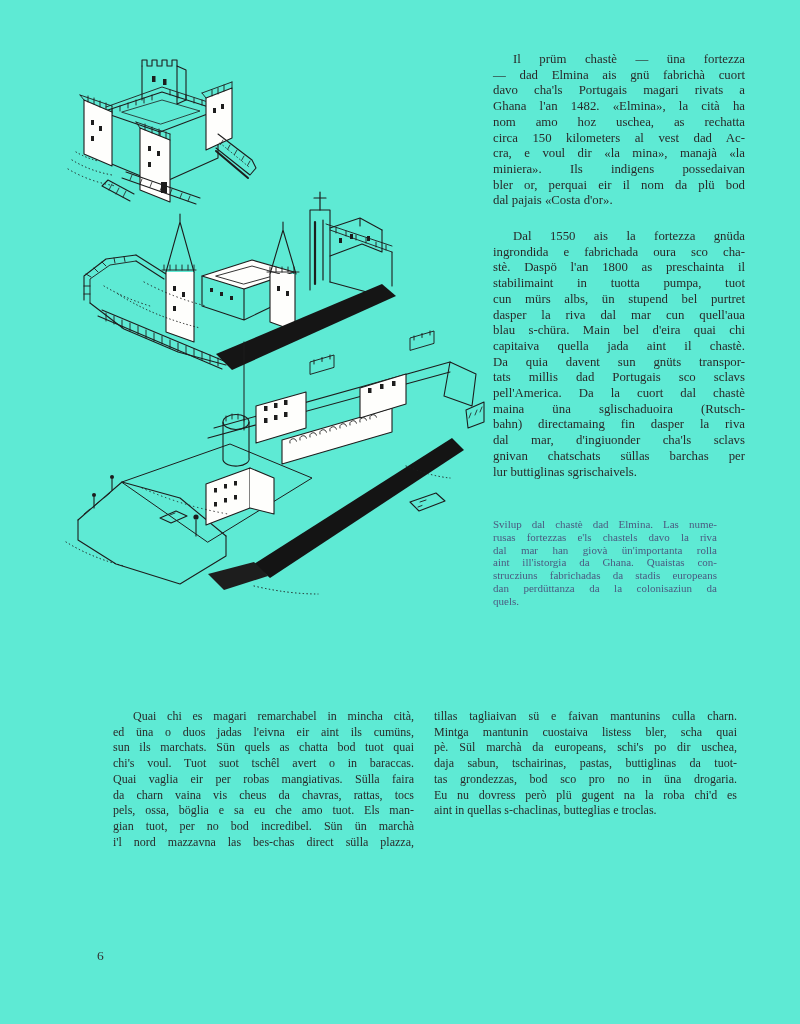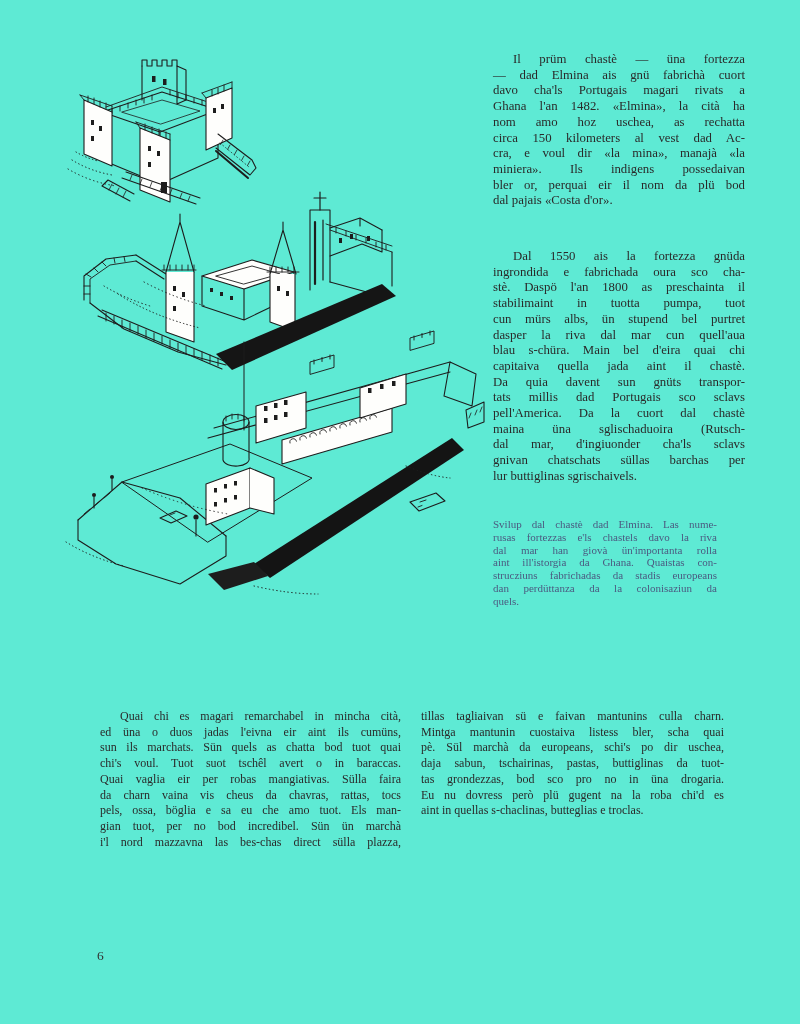--- a/index.html
+++ b/index.html
@@ -5,30 +5,30 @@
   html,body { margin:0; padding:0; background:#ffffff; }
   .page {
     position:relative; width:800px; height:1024px;
     background:#5eead4; overflow:hidden;
     font-family:"Liberation Serif","DejaVu Serif",serif;
     color:#2a2a2a;
   }
   .illus { position:absolute; }
   .right-col { position:absolute; left:493px; top:52px; width:252px; font-size:12.8px; line-height:15.7px; }
   .para { margin:0; }
-  .para2 { margin-top:40px; }
+  .para2 { margin-top:20px; }
   .caption {
     position:absolute; left:493px; top:518px; width:224px;
     font-size:11px; line-height:12.8px; color:#4b5a80;
   }
   .tline { text-align:justify; text-align-last:justify; white-space:normal; }
   .tline.tlast { text-align-last:auto; }
   [data-indent-first="true"] .tline:first-child { text-indent:20px; }
   .bottom-cols { position:absolute; left:100px; top:709px; width:624px; }
-  .bcol { position:absolute; top:0; font-size:12px; line-height:15.7px; }
+  .bcol { position:absolute; top:0; font-size:12px; line-height:15.7px;margin-left:13px; }
   .bcol-left { left:0; width:301px; }
   .bcol-right { left:321px; width:303px; }
   .page-number { position:absolute; left:97px; top:948px; font-size:13.5px; color:#333; }
 </style>
 </head>
 <body>
 
 <div class="page">
 
   <svg class="illus" style="left:66px;top:48px" width="192" height="158" viewBox="0 0 192 158">
@@ -189,20 +189,21 @@
         <div class="tline">stè. Daspö l'an 1800 as preschainta il</div>
         <div class="tline">stabilimaint in tuotta pumpa, tuot</div>
         <div class="tline">cun mürs albs, ün stupend bel purtret</div>
         <div class="tline">dasper la riva dal mar cun quell'aua</div>
         <div class="tline">blau s-chüra. Main bel d'eira quai chi</div>
         <div class="tline">capitaiva quella jada aint il chastè.</div>
         <div class="tline">Da quia davent sun gnüts transpor-</div>
         <div class="tline">tats millis dad Portugais sco sclavs</div>
         <div class="tline">pell'America. Da la cuort dal chastè</div>
         <div class="tline">maina üna sglischaduoira (Rutsch-</div>
+        <div class="tline">bahn) directamaing fin dasper la riva</div>
         <div class="tline">dal mar, d'ingiuonder cha'ls sclavs</div>
         <div class="tline">gnivan chatschats süllas barchas per</div>
         <div class="tline tlast">lur buttiglinas sgrischaivels.</div>
       </div>
   </div>
 
   <div class="caption">
       <div class="tline">Svilup dal chastè dad Elmina. Las nume-</div>
       <div class="tline">rusas fortezzas e'ls chastels davo la riva</div>
       <div class="tline">dal mar han giovà ün'importanta rolla</div>

